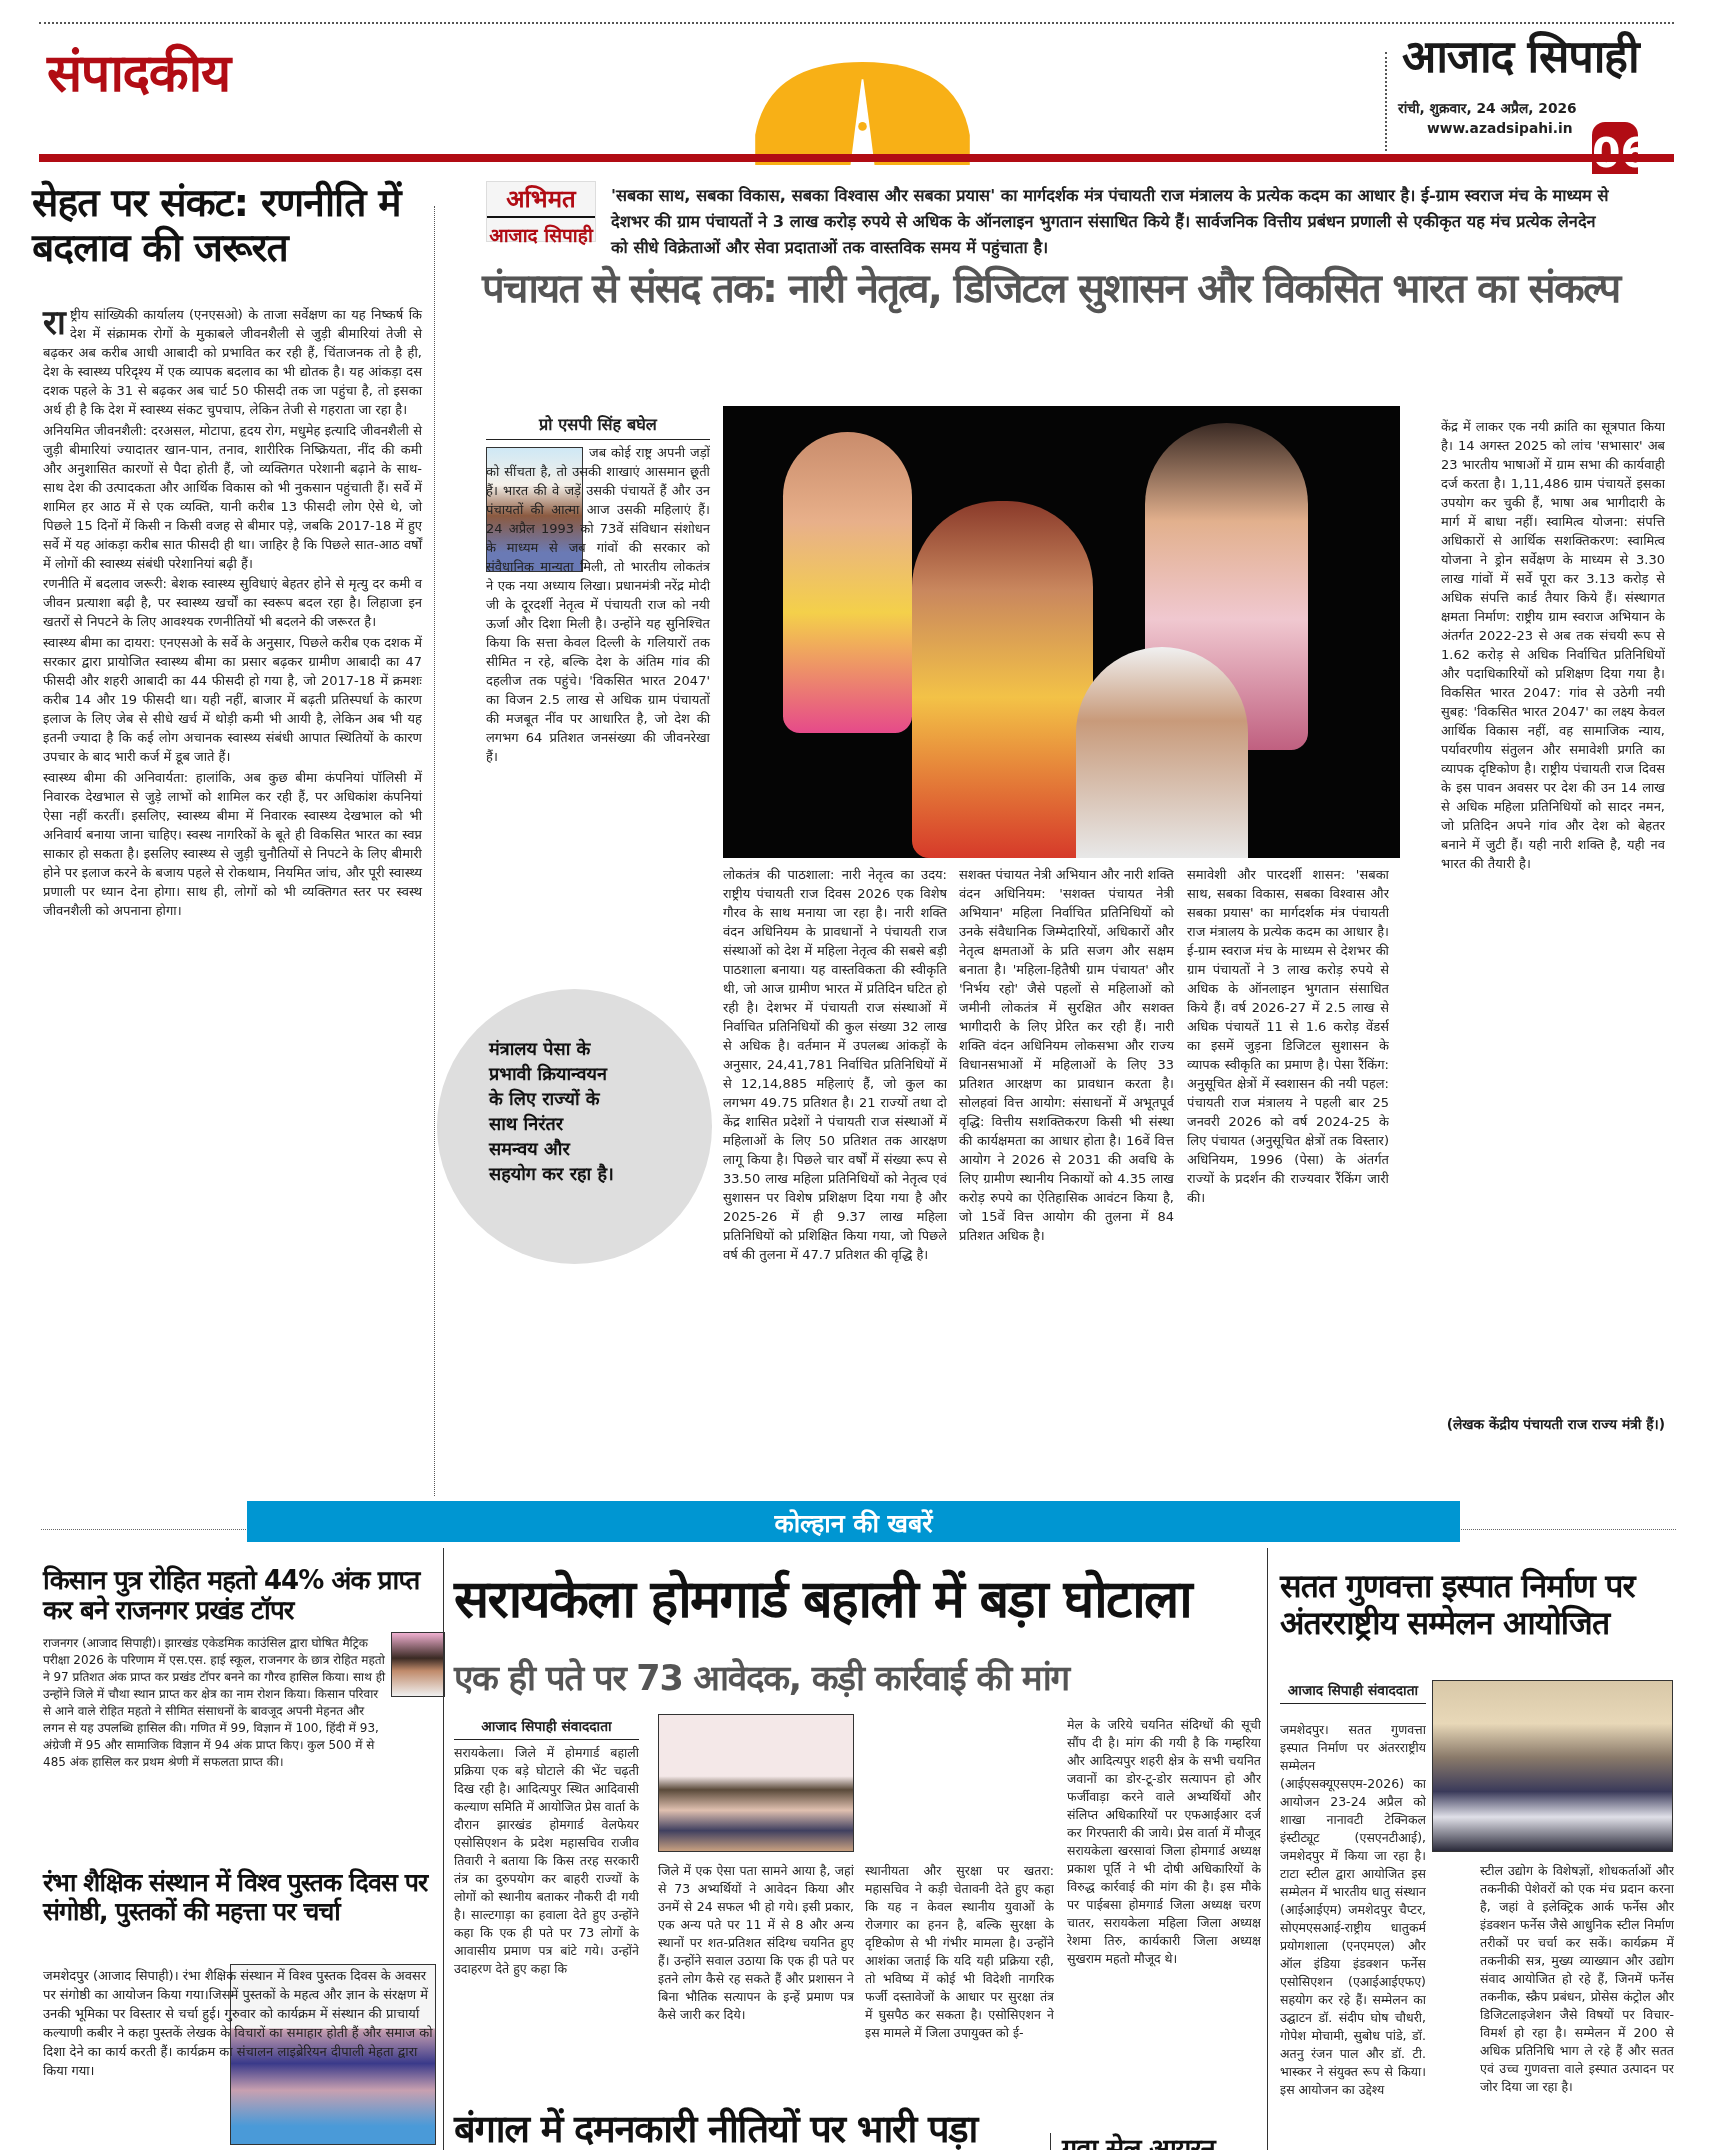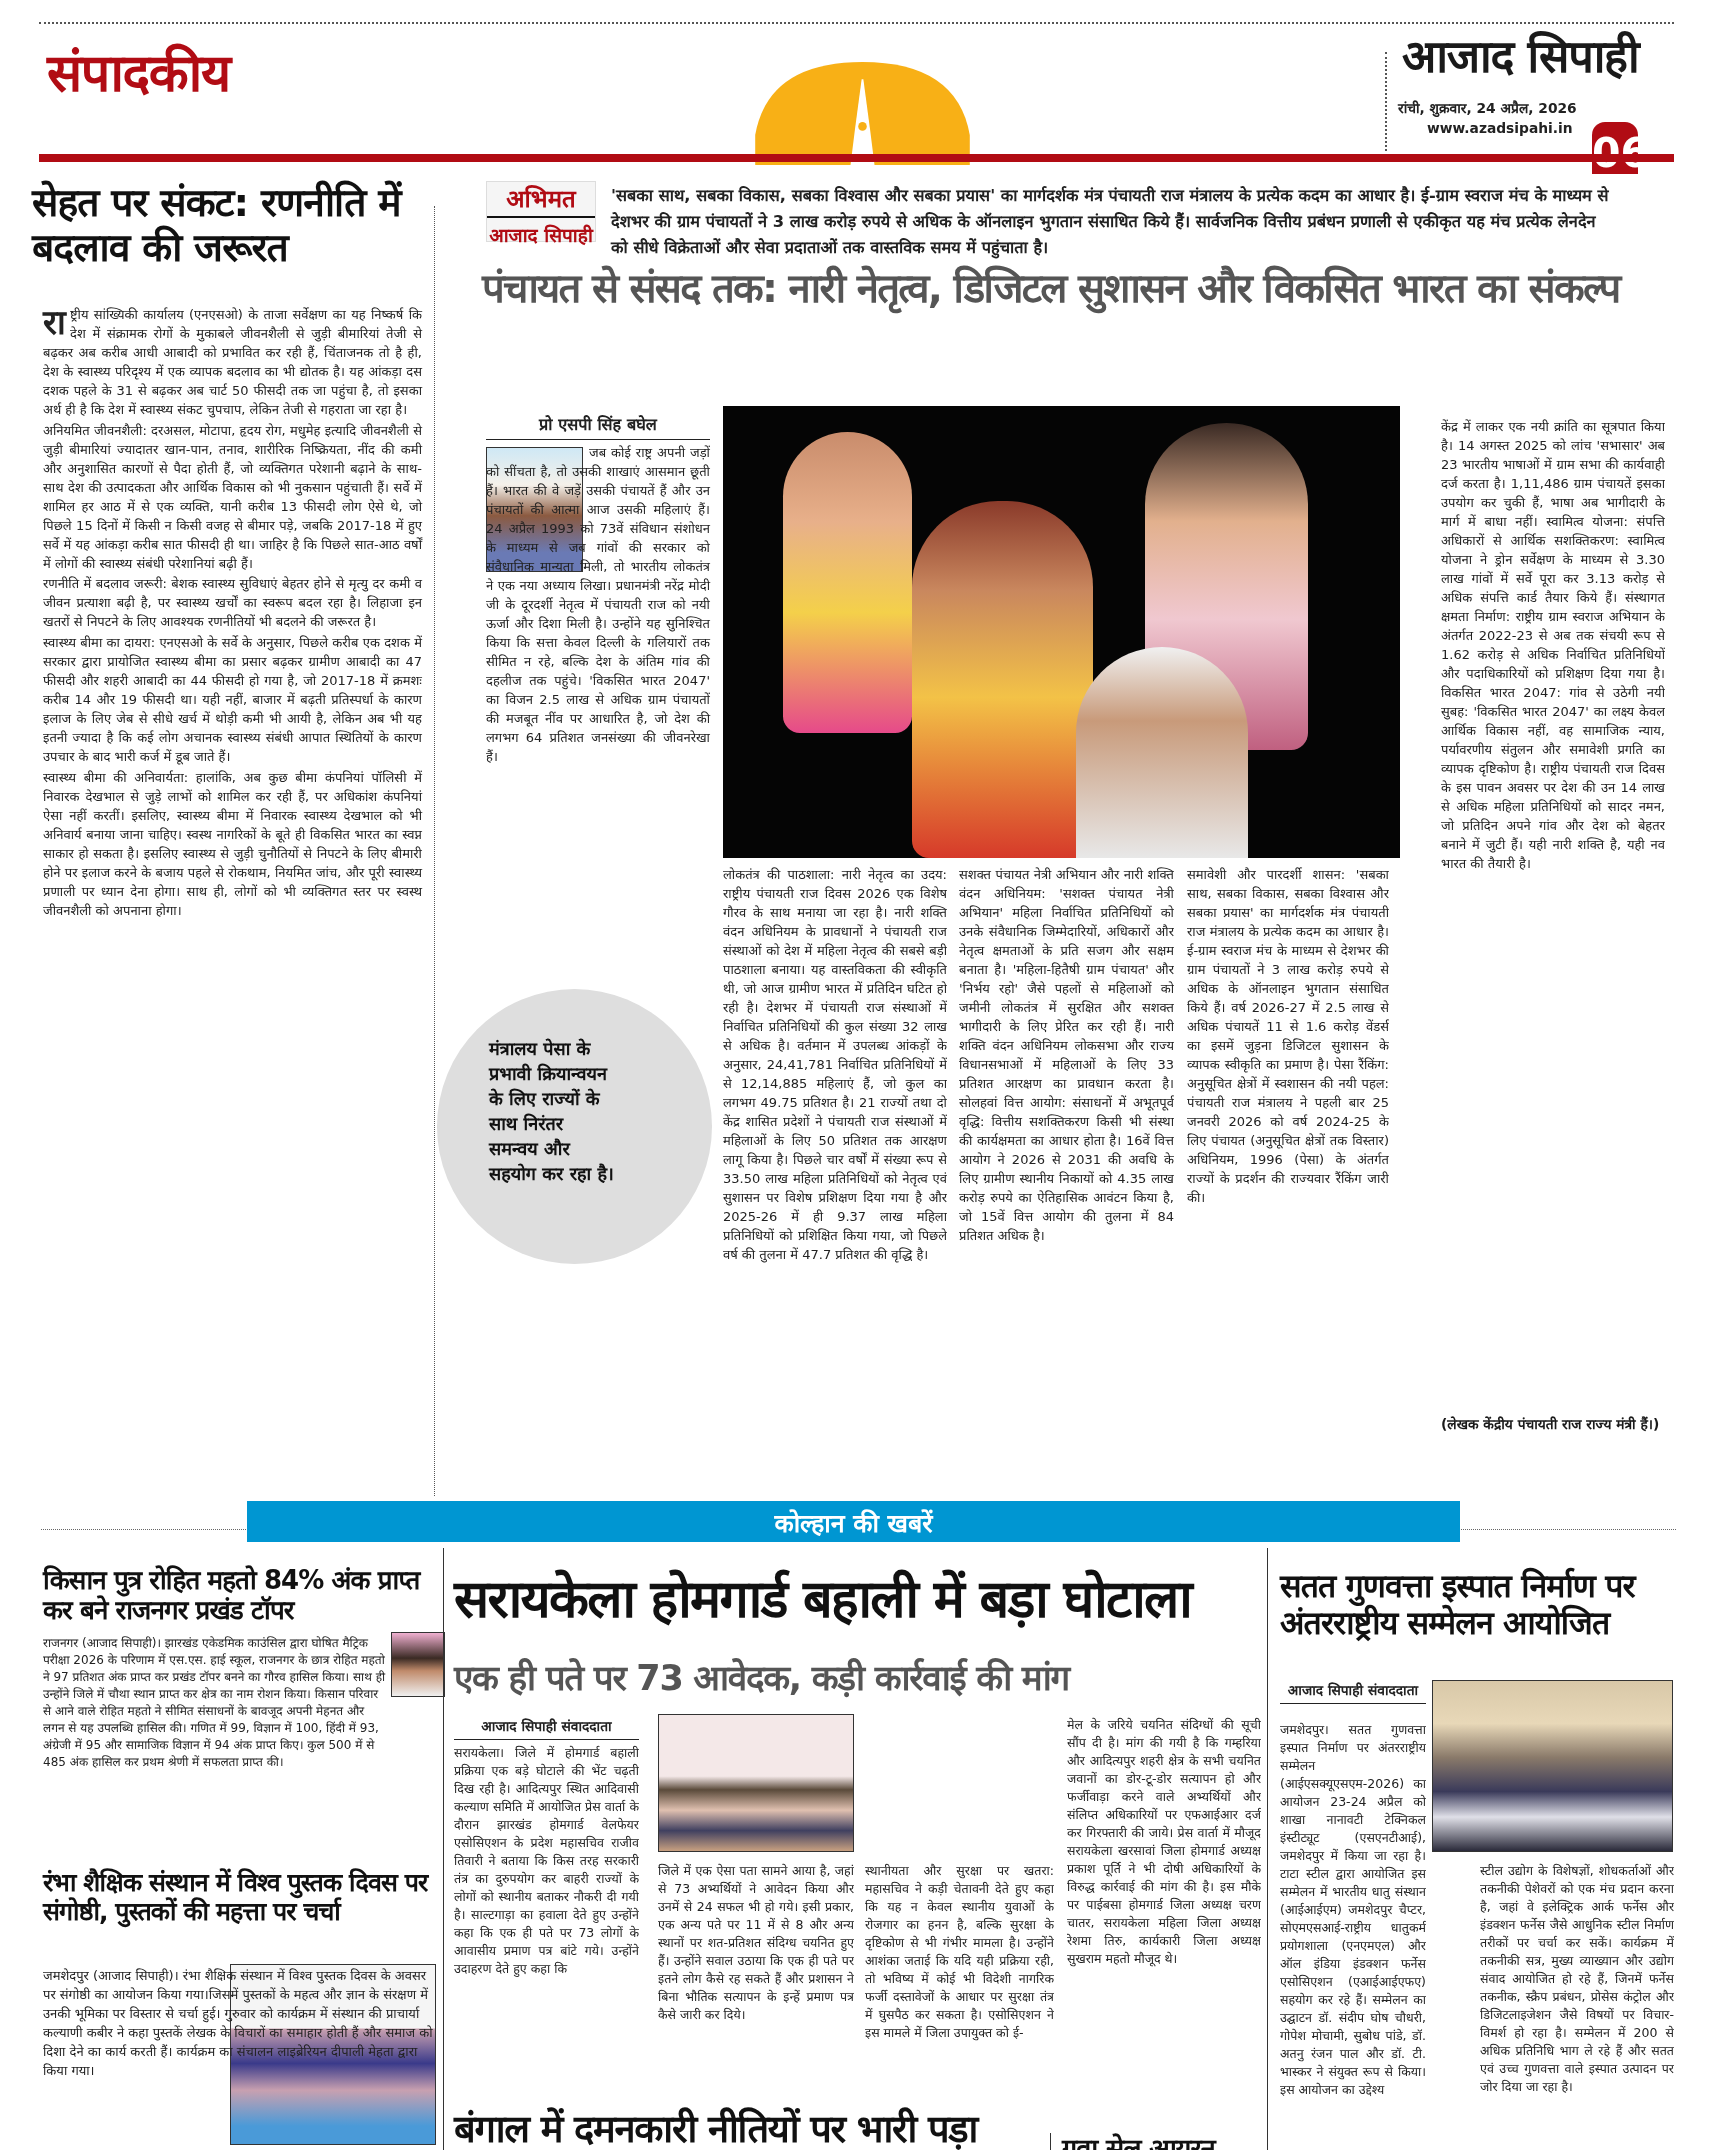--- a/index.html
+++ b/index.html
@@ -66,32 +66,32 @@
   <div style="position:absolute;left:60px;top:26px;width:129px;height:301px;border-radius:65px 65px 17px 17px;background:linear-gradient(180deg,#c98c6c,#e8b08a 30%,#f4d04a 60%,#e64a8a)"></div>
   <div style="position:absolute;left:189px;top:95px;width:181px;height:357px;border-radius:86px 86px 17px 17px;background:linear-gradient(180deg,#8a3a2a,#c9875e 25%,#f3c247 55%,#d63a2a)"></div>
   <div style="position:absolute;left:422px;top:17px;width:163px;height:327px;border-radius:82px 82px 17px 17px;background:linear-gradient(180deg,#3a2a24,#e2b08d 30%,#f0c8d0 60%,#c06080)"></div>
   <div style="position:absolute;left:353px;top:241px;width:172px;height:211px;border-radius:86px 86px 0 0;background:linear-gradient(180deg,#f0f0f0,#c89a7a 35%,#e8e8e8)"></div>
 </div>
 
 <div class="abs txt" style="left:723px;top:865px;width:224px;height:572px;overflow:hidden">लोकतंत्र की पाठशाला: नारी नेतृत्व का उदय: राष्ट्रीय पंचायती राज दिवस 2026 एक विशेष गौरव के साथ मनाया जा रहा है। नारी शक्ति वंदन अधिनियम के प्रावधानों ने पंचायती राज संस्थाओं को देश में महिला नेतृत्व की सबसे बड़ी पाठशाला बनाया। यह वास्तविकता की स्वीकृति थी, जो आज ग्रामीण भारत में प्रतिदिन घटित हो रही है। देशभर में पंचायती राज संस्थाओं में निर्वाचित प्रतिनिधियों की कुल संख्या 32 लाख से अधिक है। वर्तमान में उपलब्ध आंकड़ों के अनुसार, 24,41,781 निर्वाचित प्रतिनिधियों में से 12,14,885 महिलाएं हैं, जो कुल का लगभग 49.75 प्रतिशत है। 21 राज्यों तथा दो केंद्र शासित प्रदेशों ने पंचायती राज संस्थाओं में महिलाओं के लिए 50 प्रतिशत तक आरक्षण लागू किया है। पिछले चार वर्षों में संख्या रूप से 33.50 लाख महिला प्रतिनिधियों को नेतृत्व एवं सुशासन पर विशेष प्रशिक्षण दिया गया है और 2025-26 में ही 9.37 लाख महिला प्रतिनिधियों को प्रशिक्षित किया गया, जो पिछले वर्ष की तुलना में 47.7 प्रतिशत की वृद्धि है।</div>
 <div class="abs txt" style="left:959px;top:865px;width:215px;height:572px;overflow:hidden">सशक्त पंचायत नेत्री अभियान और नारी शक्ति वंदन अधिनियम: 'सशक्त पंचायत नेत्री अभियान' महिला निर्वाचित प्रतिनिधियों को उनके संवैधानिक जिम्मेदारियों, अधिकारों और नेतृत्व क्षमताओं के प्रति सजग और सक्षम बनाता है। 'महिला-हितैषी ग्राम पंचायत' और 'निर्भय रहो' जैसे पहलों से महिलाओं को जमीनी लोकतंत्र में सुरक्षित और सशक्त भागीदारी के लिए प्रेरित कर रही हैं। नारी शक्ति वंदन अधिनियम लोकसभा और राज्य विधानसभाओं में महिलाओं के लिए 33 प्रतिशत आरक्षण का प्रावधान करता है। सोलहवां वित्त आयोग: संसाधनों में अभूतपूर्व वृद्धि: वित्तीय सशक्तिकरण किसी भी संस्था की कार्यक्षमता का आधार होता है। 16वें वित्त आयोग ने 2026 से 2031 की अवधि के लिए ग्रामीण स्थानीय निकायों को 4.35 लाख करोड़ रुपये का ऐतिहासिक आवंटन किया है, जो 15वें वित्त आयोग की तुलना में 84 प्रतिशत अधिक है।</div>
 <div class="abs txt" style="left:1187px;top:865px;width:202px;height:572px;overflow:hidden">समावेशी और पारदर्शी शासन: 'सबका साथ, सबका विकास, सबका विश्वास और सबका प्रयास' का मार्गदर्शक मंत्र पंचायती राज मंत्रालय के प्रत्येक कदम का आधार है। ई-ग्राम स्वराज मंच के माध्यम से देशभर की ग्राम पंचायतों ने 3 लाख करोड़ रुपये से अधिक के ऑनलाइन भुगतान संसाधित किये हैं। वर्ष 2026-27 में 2.5 लाख से अधिक पंचायतें 11 से 1.6 करोड़ वेंडर्स का इसमें जुड़ना डिजिटल सुशासन के व्यापक स्वीकृति का प्रमाण है। पेसा रैंकिंग: अनुसूचित क्षेत्रों में स्वशासन की नयी पहल: पंचायती राज मंत्रालय ने पहली बार 25 जनवरी 2026 को वर्ष 2024-25 के लिए पंचायत (अनुसूचित क्षेत्रों तक विस्तार) अधिनियम, 1996 (पेसा) के अंतर्गत राज्यों के प्रदर्शन की राज्यवार रैंकिंग जारी की।</div>
 <div class="abs txt" style="left:1441px;top:417px;width:224px;height:972px;overflow:hidden">केंद्र में लाकर एक नयी क्रांति का सूत्रपात किया है। 14 अगस्त 2025 को लांच 'सभासार' अब 23 भारतीय भाषाओं में ग्राम सभा की कार्यवाही दर्ज करता है। 1,11,486 ग्राम पंचायतें इसका उपयोग कर चुकी हैं, भाषा अब भागीदारी के मार्ग में बाधा नहीं। स्वामित्व योजना: संपत्ति अधिकारों से आर्थिक सशक्तिकरण: स्वामित्व योजना ने ड्रोन सर्वेक्षण के माध्यम से 3.30 लाख गांवों में सर्वे पूरा कर 3.13 करोड़ से अधिक संपत्ति कार्ड तैयार किये हैं। संस्थागत क्षमता निर्माण: राष्ट्रीय ग्राम स्वराज अभियान के अंतर्गत 2022-23 से अब तक संचयी रूप से 1.62 करोड़ से अधिक निर्वाचित प्रतिनिधियों और पदाधिकारियों को प्रशिक्षण दिया गया है। विकसित भारत 2047: गांव से उठेगी नयी सुबह: 'विकसित भारत 2047' का लक्ष्य केवल आर्थिक विकास नहीं, वह सामाजिक न्याय, पर्यावरणीय संतुलन और समावेशी प्रगति का व्यापक दृष्टिकोण है। राष्ट्रीय पंचायती राज दिवस के इस पावन अवसर पर देश की उन 14 लाख से अधिक महिला प्रतिनिधियों को सादर नमन, जो प्रतिदिन अपने गांव और देश को बेहतर बनाने में जुटी हैं। यही नारी शक्ति है, यही नव भारत की तैयारी है।</div>
-<div class="abs" style="left:1441px;top:1415px;width:224px;font-size:13.8px;line-height:19px;font-weight:bold;text-align:left">(लेखक केंद्रीय पंचायती राज राज्य मंत्री हैं।)</div>
+<div class="abs" style="left:1441px;top:1415px;width:224px;font-size:13.8px;line-height:19px;font-weight:bold;text-align:right">(लेखक केंद्रीय पंचायती राज राज्य मंत्री हैं।)</div>
 
 <div class="abs" style="left:437px;top:989px;width:275px;height:275px;border-radius:50%;background:#dedede;overflow:hidden">
   <div style="position:absolute;left:52px;top:47px;width:129px;font-size:18px;line-height:25px;font-weight:bold;color:#111">मंत्रालय पेसा के प्रभावी क्रियान्वयन के लिए राज्यों के साथ निरंतर समन्वय और सहयोग कर रहा है।</div>
 </div>
 
 <div class="abs" style="left:41px;top:1529px;width:1635px;border-top:1.7px dotted #666"></div>
 <div class="abs" style="left:247px;top:1501px;width:1213px;height:41px;background:#0096d2;display:flex;align-items:center;justify-content:center">
   <span style="color:#fff;font-size:25px;font-weight:bold">कोल्हान की खबरें</span>
 </div>
 
-<div class="abs hl" style="left:43px;top:1566px;width:396px;font-size:26px;letter-spacing:-0.9px">किसान पुत्र रोहित महतो 84% अंक प्राप्त कर बने राजनगर प्रखंड टॉपर</div>
+<div class="abs hl" style="left:43px;top:1566px;width:396px;font-size:26px;letter-spacing:-0.9px">किसान पुत्र रोहित महतो 44% अंक प्राप्त कर बने राजनगर प्रखंड टॉपर</div>
 <div class="abs photo" style="left:391px;top:1632px;width:54px;height:65px;background:linear-gradient(180deg,#f0b0d0,#3a2a24 40%,#c08a6a 60%,#f0f0f0)"></div>
 <div class="abs" style="left:43px;top:1635px;width:344px;font-size:12px;line-height:17px;color:#222">राजनगर (आजाद सिपाही)। झारखंड एकेडमिक काउंसिल द्वारा घोषित मैट्रिक परीक्षा 2026 के परिणाम में एस.एस. हाई स्कूल, राजनगर के छात्र रोहित महतो ने 97 प्रतिशत अंक प्राप्त कर प्रखंड टॉपर बनने का गौरव हासिल किया। साथ ही उन्होंने जिले में चौथा स्थान प्राप्त कर क्षेत्र का नाम रोशन किया। किसान परिवार से आने वाले रोहित महतो ने सीमित संसाधनों के बावजूद अपनी मेहनत और लगन से यह उपलब्धि हासिल की। गणित में 99, विज्ञान में 100, हिंदी में 93, अंग्रेजी में 95 और सामाजिक विज्ञान में 94 अंक प्राप्त किए। कुल 500 में से 485 अंक हासिल कर प्रथम श्रेणी में सफलता प्राप्त की।</div>
 <div class="vline" style="left:443px;top:1548px;height:1054px"></div>
 
 <div class="abs hl" style="left:43px;top:1869px;width:396px;font-size:25px;letter-spacing:-0.9px">रंभा शैक्षिक संस्थान में विश्व पुस्तक दिवस पर संगोष्ठी, पुस्तकों की महत्ता पर चर्चा</div>
 <div class="abs photo" style="left:230px;top:1964px;width:206px;height:181px;background:linear-gradient(180deg,#f5f5f5 0%,#f5f5f5 35%,#c8a0b0 36%,#3a3a8a 55%,#c8a0b0 70%,#4a9ad8 90%)"></div>
 <div class="abs" style="left:43px;top:1966px;width:391px;font-size:13px;line-height:19px;color:#222;text-indent:0;padding-right:0">जमशेदपुर (आजाद सिपाही)। रंभा शैक्षिक संस्थान में विश्व पुस्तक दिवस के अवसर पर संगोष्ठी का आयोजन किया गया।जिसमें पुस्तकों के महत्व और ज्ञान के संरक्षण में उनकी भूमिका पर विस्तार से चर्चा हुई। गुरुवार को कार्यक्रम में संस्थान की प्राचार्या कल्याणी कबीर ने कहा पुस्तकें लेखक के विचारों का समाहार होती हैं और समाज को दिशा देने का कार्य करती हैं। कार्यक्रम का संचालन लाइब्रेरियन दीपाली मेहता द्वारा किया गया।</div>
 
 <div class="abs hl" style="left:454px;top:1570px;width:817px;font-size:52px;white-space:nowrap;letter-spacing:-1.7px">सरायकेला होमगार्ड बहाली में बड़ा घोटाला</div>
 <div class="abs hl" style="left:454px;top:1658px;width:817px;font-size:35px;color:#555;white-space:nowrap;letter-spacing:-1.3px">एक ही पते पर 73 आवेदक, कड़ी कार्रवाई की मांग</div>

